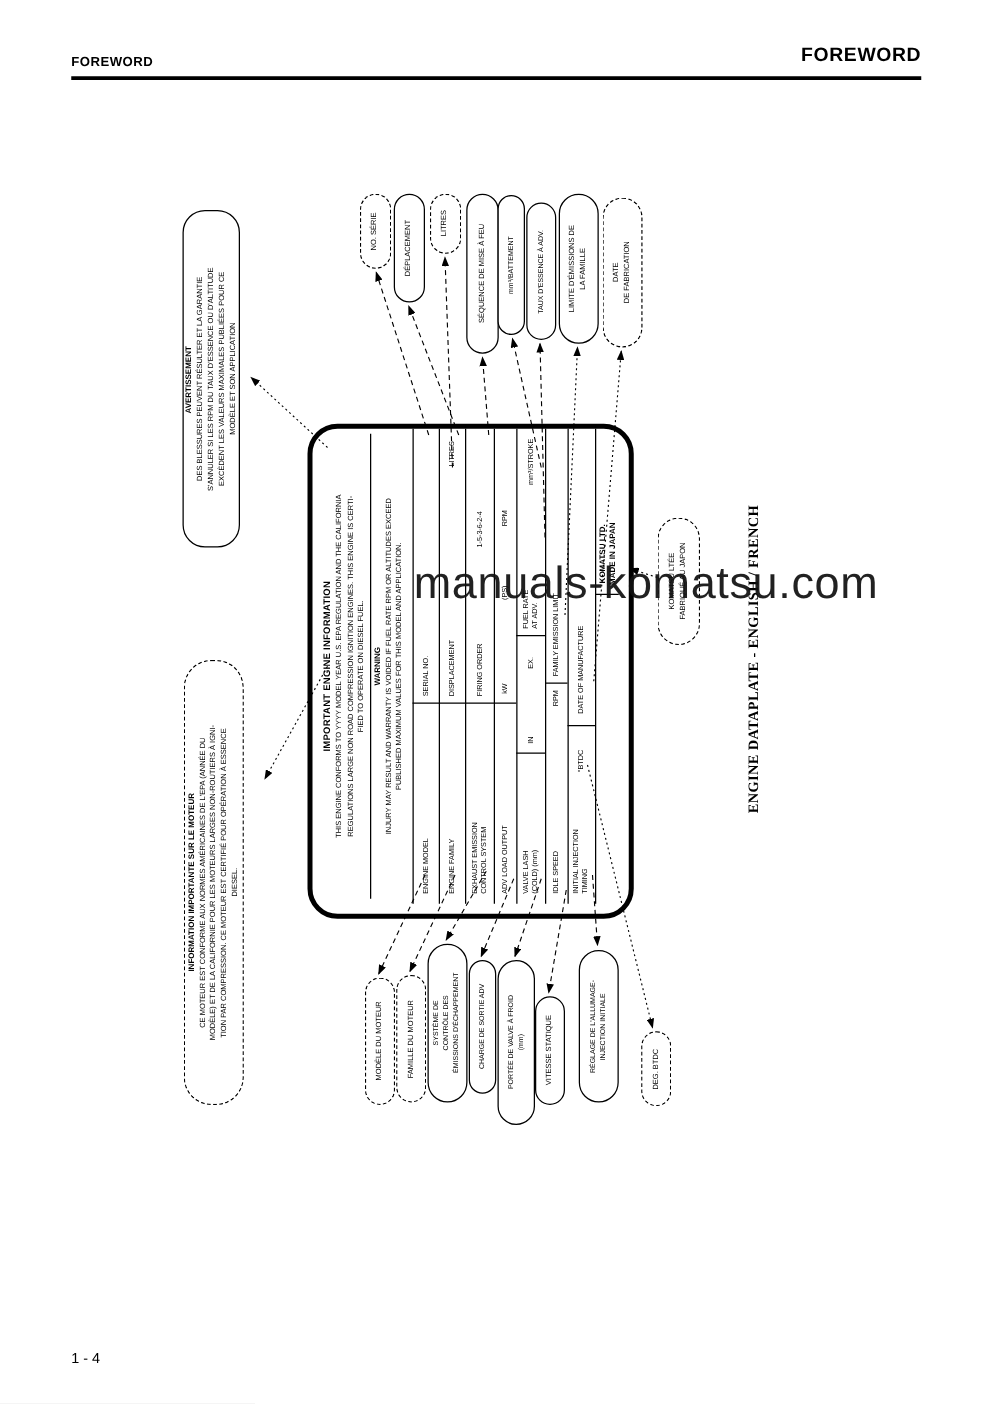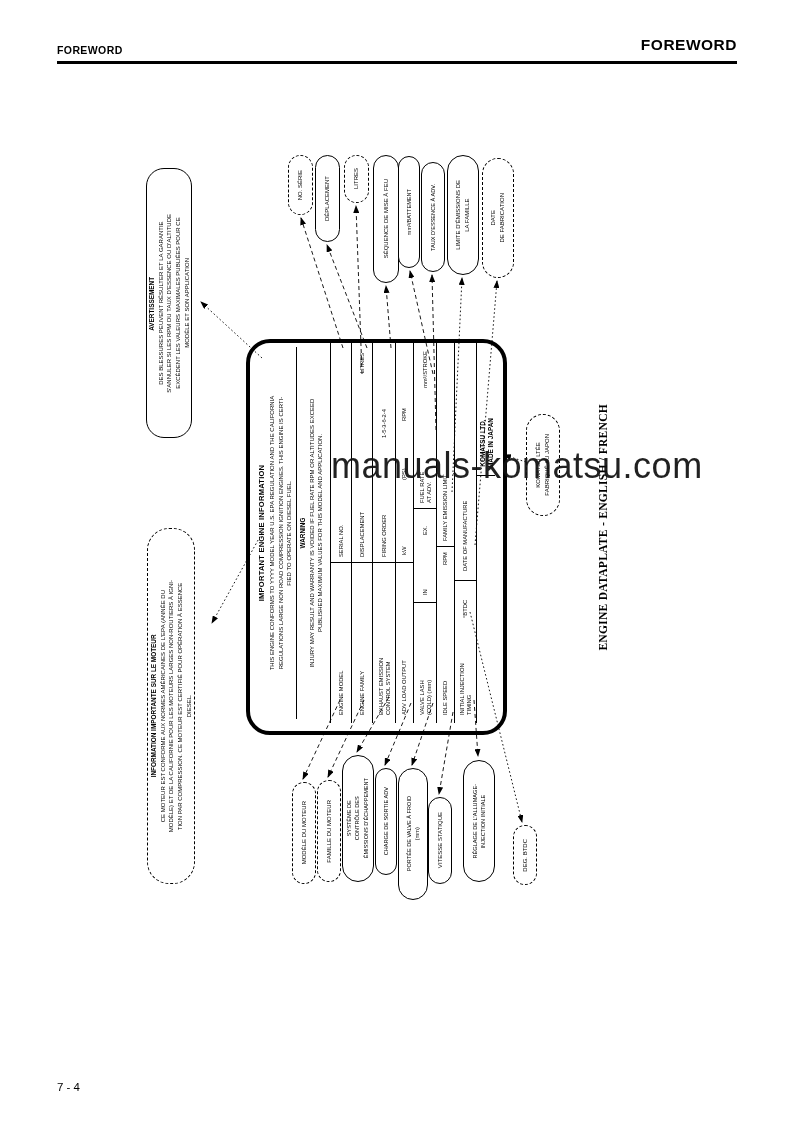--- a/index.html
+++ b/index.html
@@ -218,15 +218,15 @@
   <div class="abs oval dashed" style="left:513px;top:825px;width:22px;height:58px;">
       <span class="vt">DEG. BTDC</span>
     </div>
 
   <div class="abs caption">
     <span class="vt">ENGINE DATAPLATE - ENGLISH / FRENCH</span>
   </div>
 
   <div class="abs watermark">manuals-komatsu.com</div>
 
-  <div class="abs pageno">7 - 4</div>
+  <div class="abs pageno">1 - 4</div>
 
 </div>
 
 </body></html>

